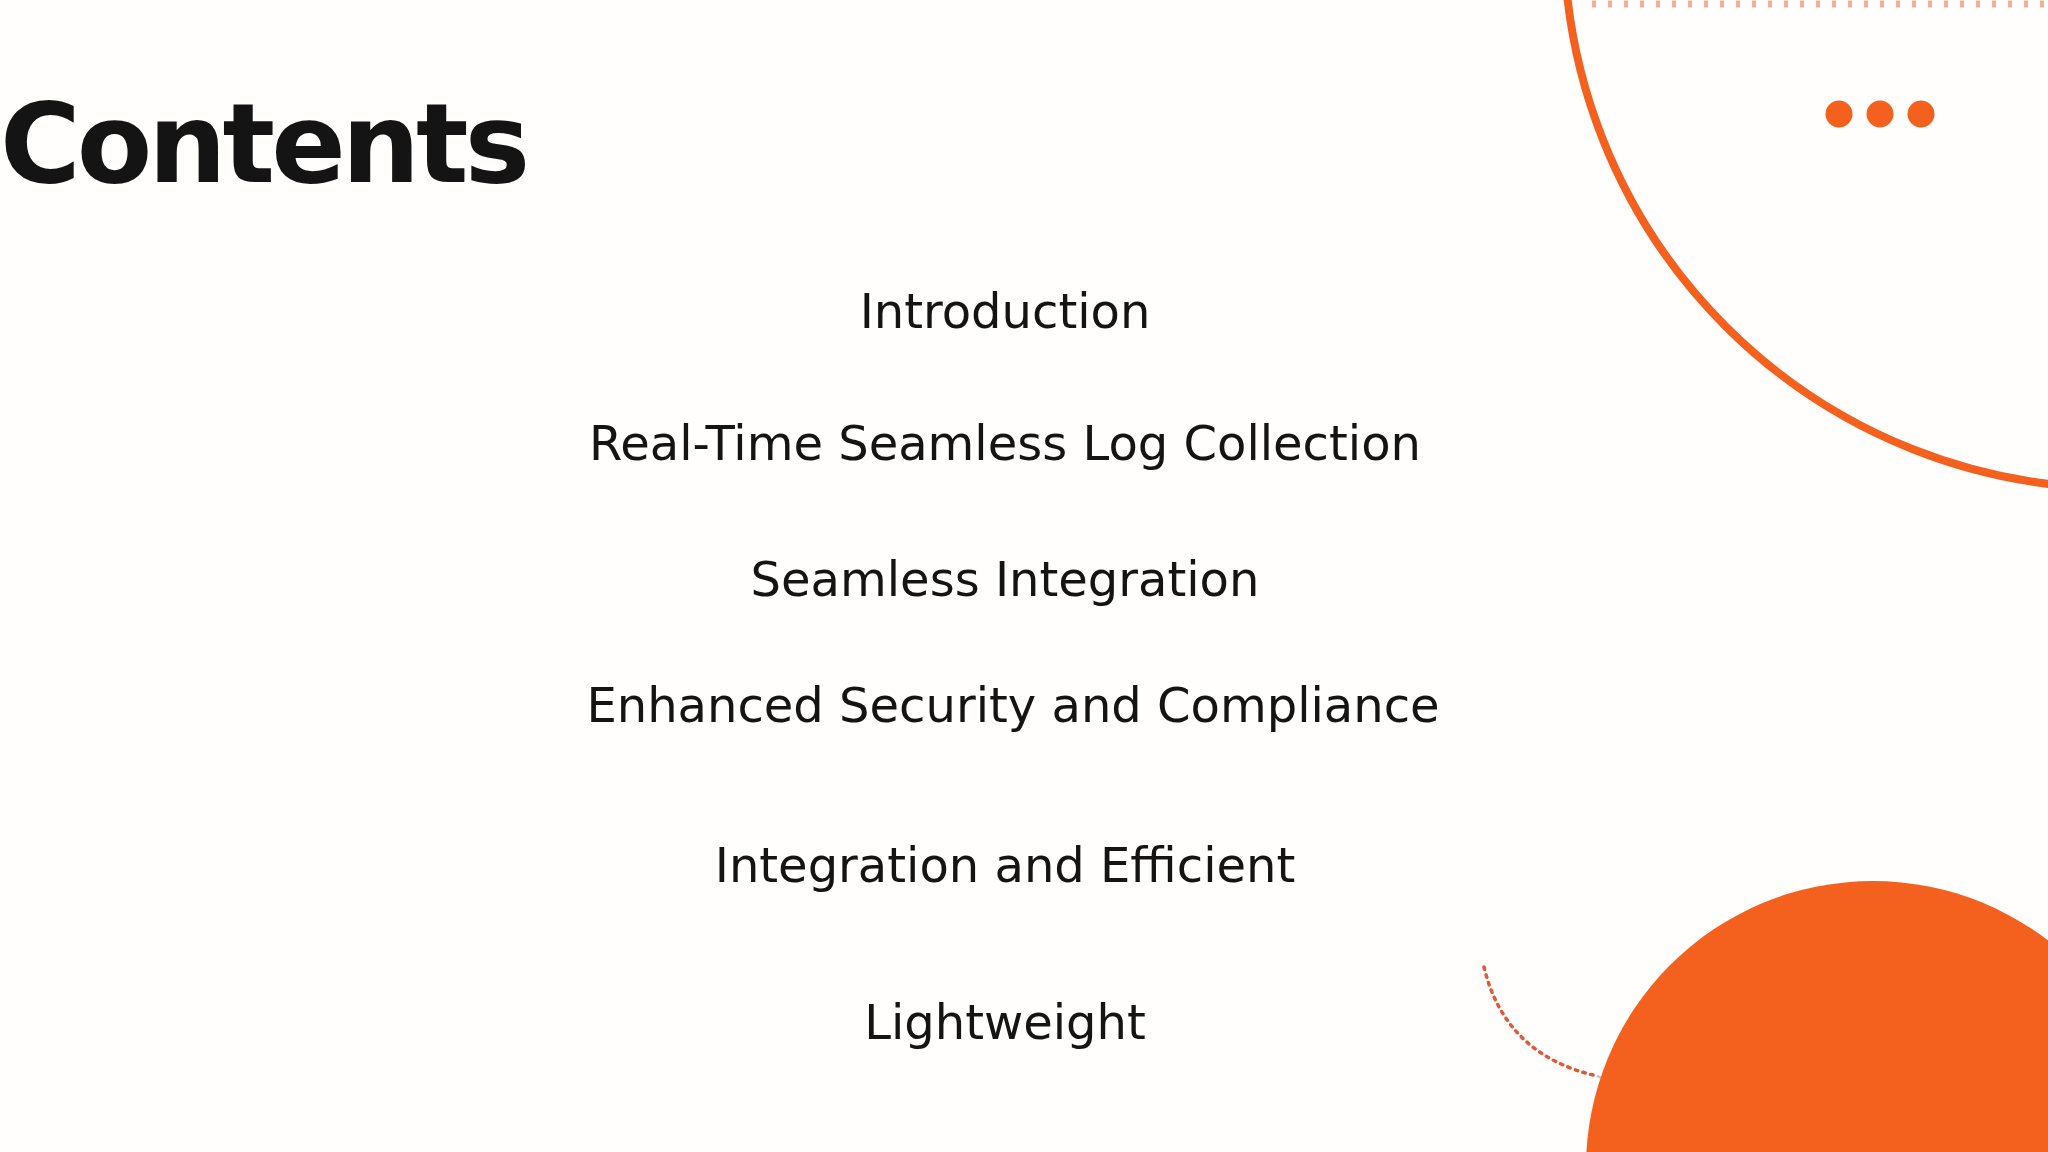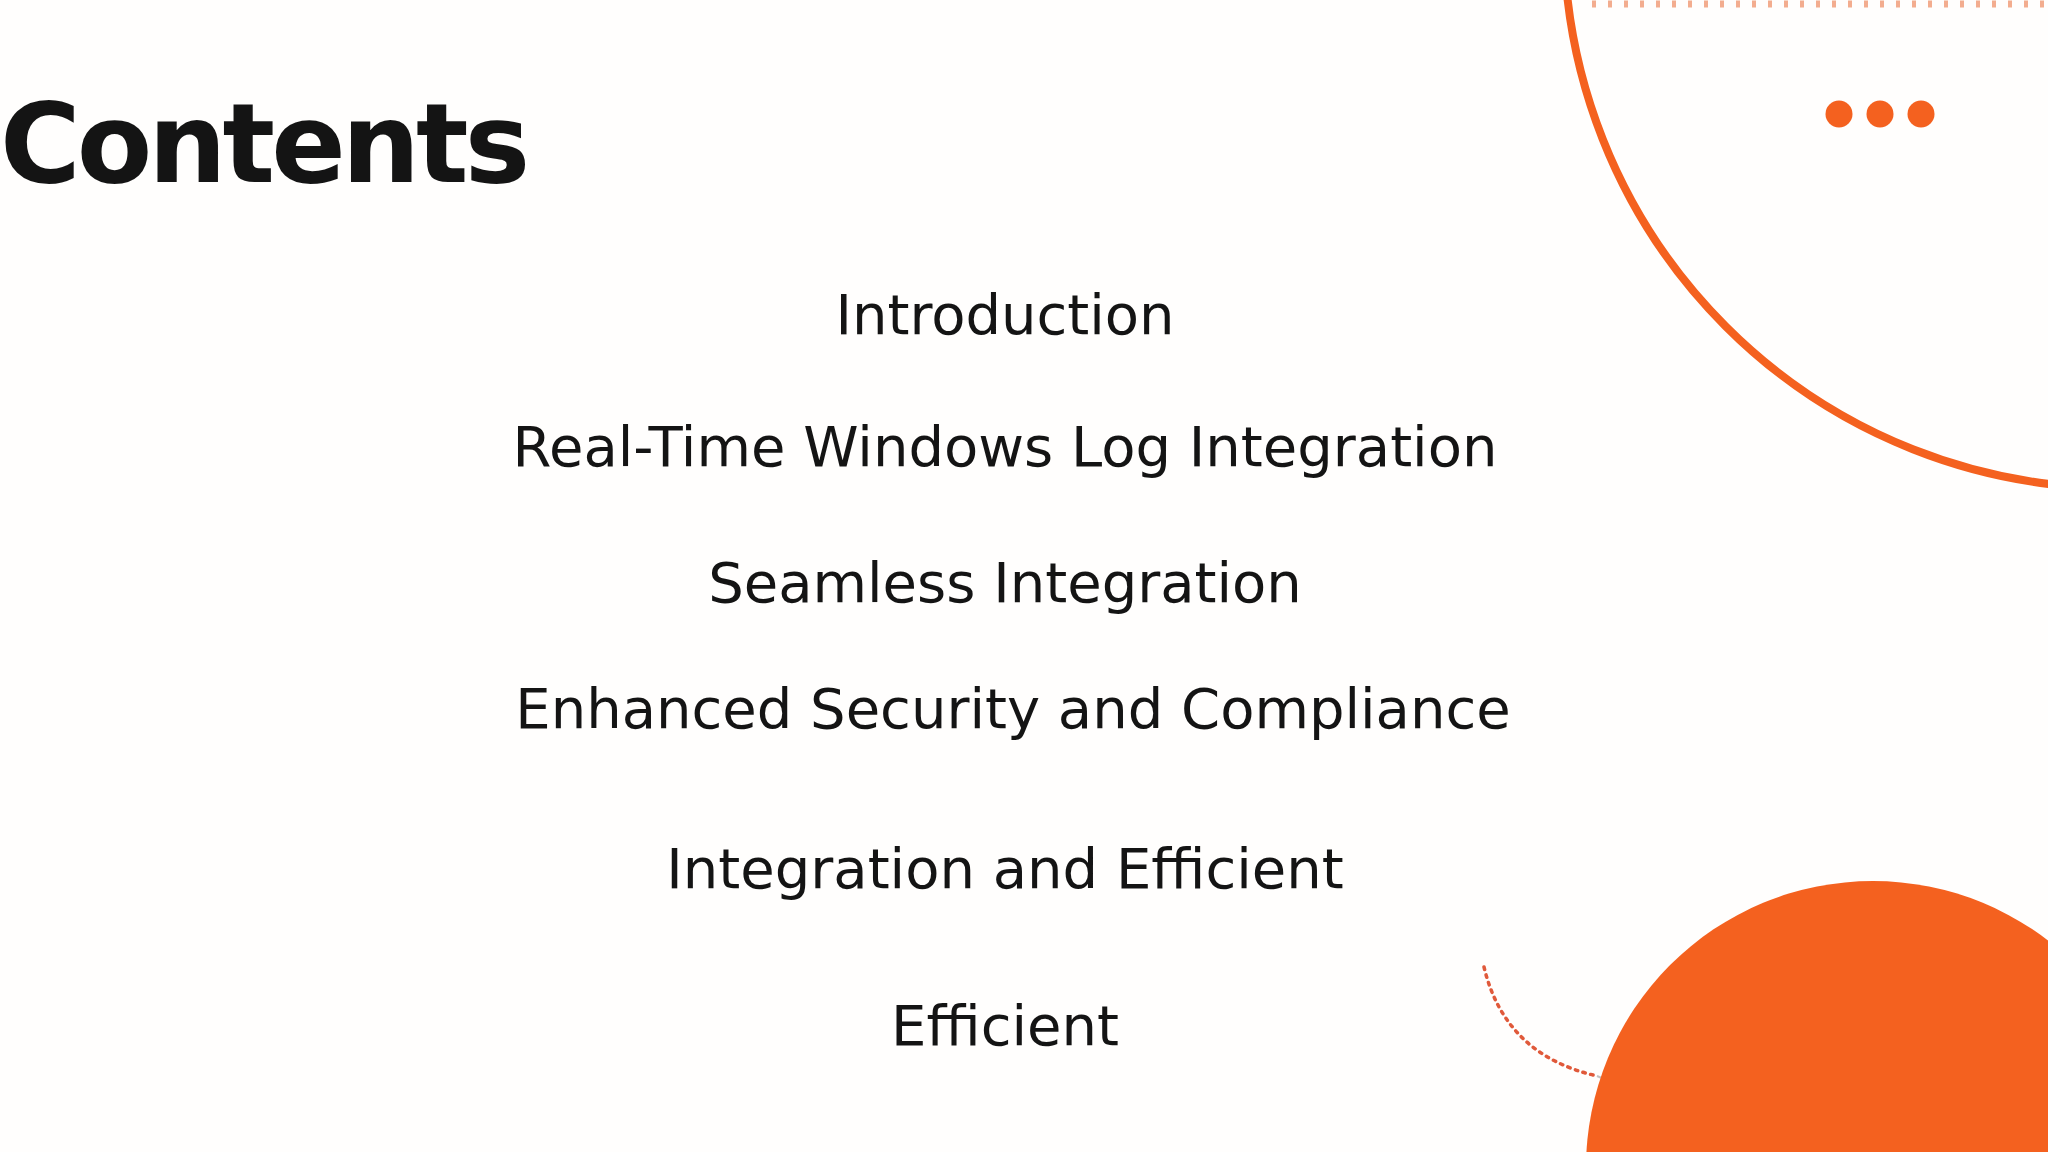--- a/index.html
+++ b/index.html
@@ -11,21 +11,21 @@
   body{background:var(--background);font-family:"DejaVu Sans","Liberation Sans",sans-serif;}
   .slide{position:relative;width:2048px;height:1152px;background:var(--background);overflow:hidden;}
   .deco-layer{position:absolute;left:0;top:0;width:2048px;height:1152px;display:block;}
   .slide-title{
     position:absolute;top:89px;left:0;width:2000px;
     font-size:110px;font-weight:bold;line-height:1;
     letter-spacing:-4px;color:var(--text);white-space:nowrap;
   }
   .toc-line{
     position:absolute;left:0;width:2010px;text-align:center;
-    font-size:56px;font-weight:400;line-height:1;color:var(--text);white-space:nowrap;
+    font-size:48px;font-weight:400;line-height:1;color:var(--text);white-space:nowrap;
   }
   .toc-line.l1{top:287px;}
   .toc-line.l2{top:419px;}
   .toc-line.l3{top:555px;text-align:center;}
   .toc-line.l4{top:681px;margin-left:8px;}
   .toc-line.l5{top:841px;}
   .toc-line.l6{top:998px;}
 </style>
 </head>
 <body>
@@ -47,19 +47,19 @@
     <path d="M 1484 967 Q 1505 1055 1597 1076" fill="none" stroke="var(--dotted-arc-orange)" stroke-width="3.5" stroke-dasharray="2.5 5.5" stroke-linecap="round"></path>
 
     <path d="M 1597 1076 Q 1618 1085 1643 1094" fill="none" stroke="var(--gray-tail)" stroke-width="2" opacity="0.7"></path>
 
     <circle cx="1873" cy="1168" r="287" fill="var(--accent-orange)"></circle>
   </svg>
 
   <h1 class="slide-title">Contents</h1>
 
   <div class="toc-line l1">Introduction</div>
-  <div class="toc-line l2">Real-Time Windows Log Integration</div>
+  <div class="toc-line l2">Real-Time Seamless Log Collection</div>
   <div class="toc-line l3">Seamless Integration</div>
   <div class="toc-line l4">Enhanced Security and Compliance</div>
   <div class="toc-line l5">Integration and Efficient</div>
-  <div class="toc-line l6">Efficient</div>
+  <div class="toc-line l6">Lightweight</div>
 
 </div>
 
 </body></html>

